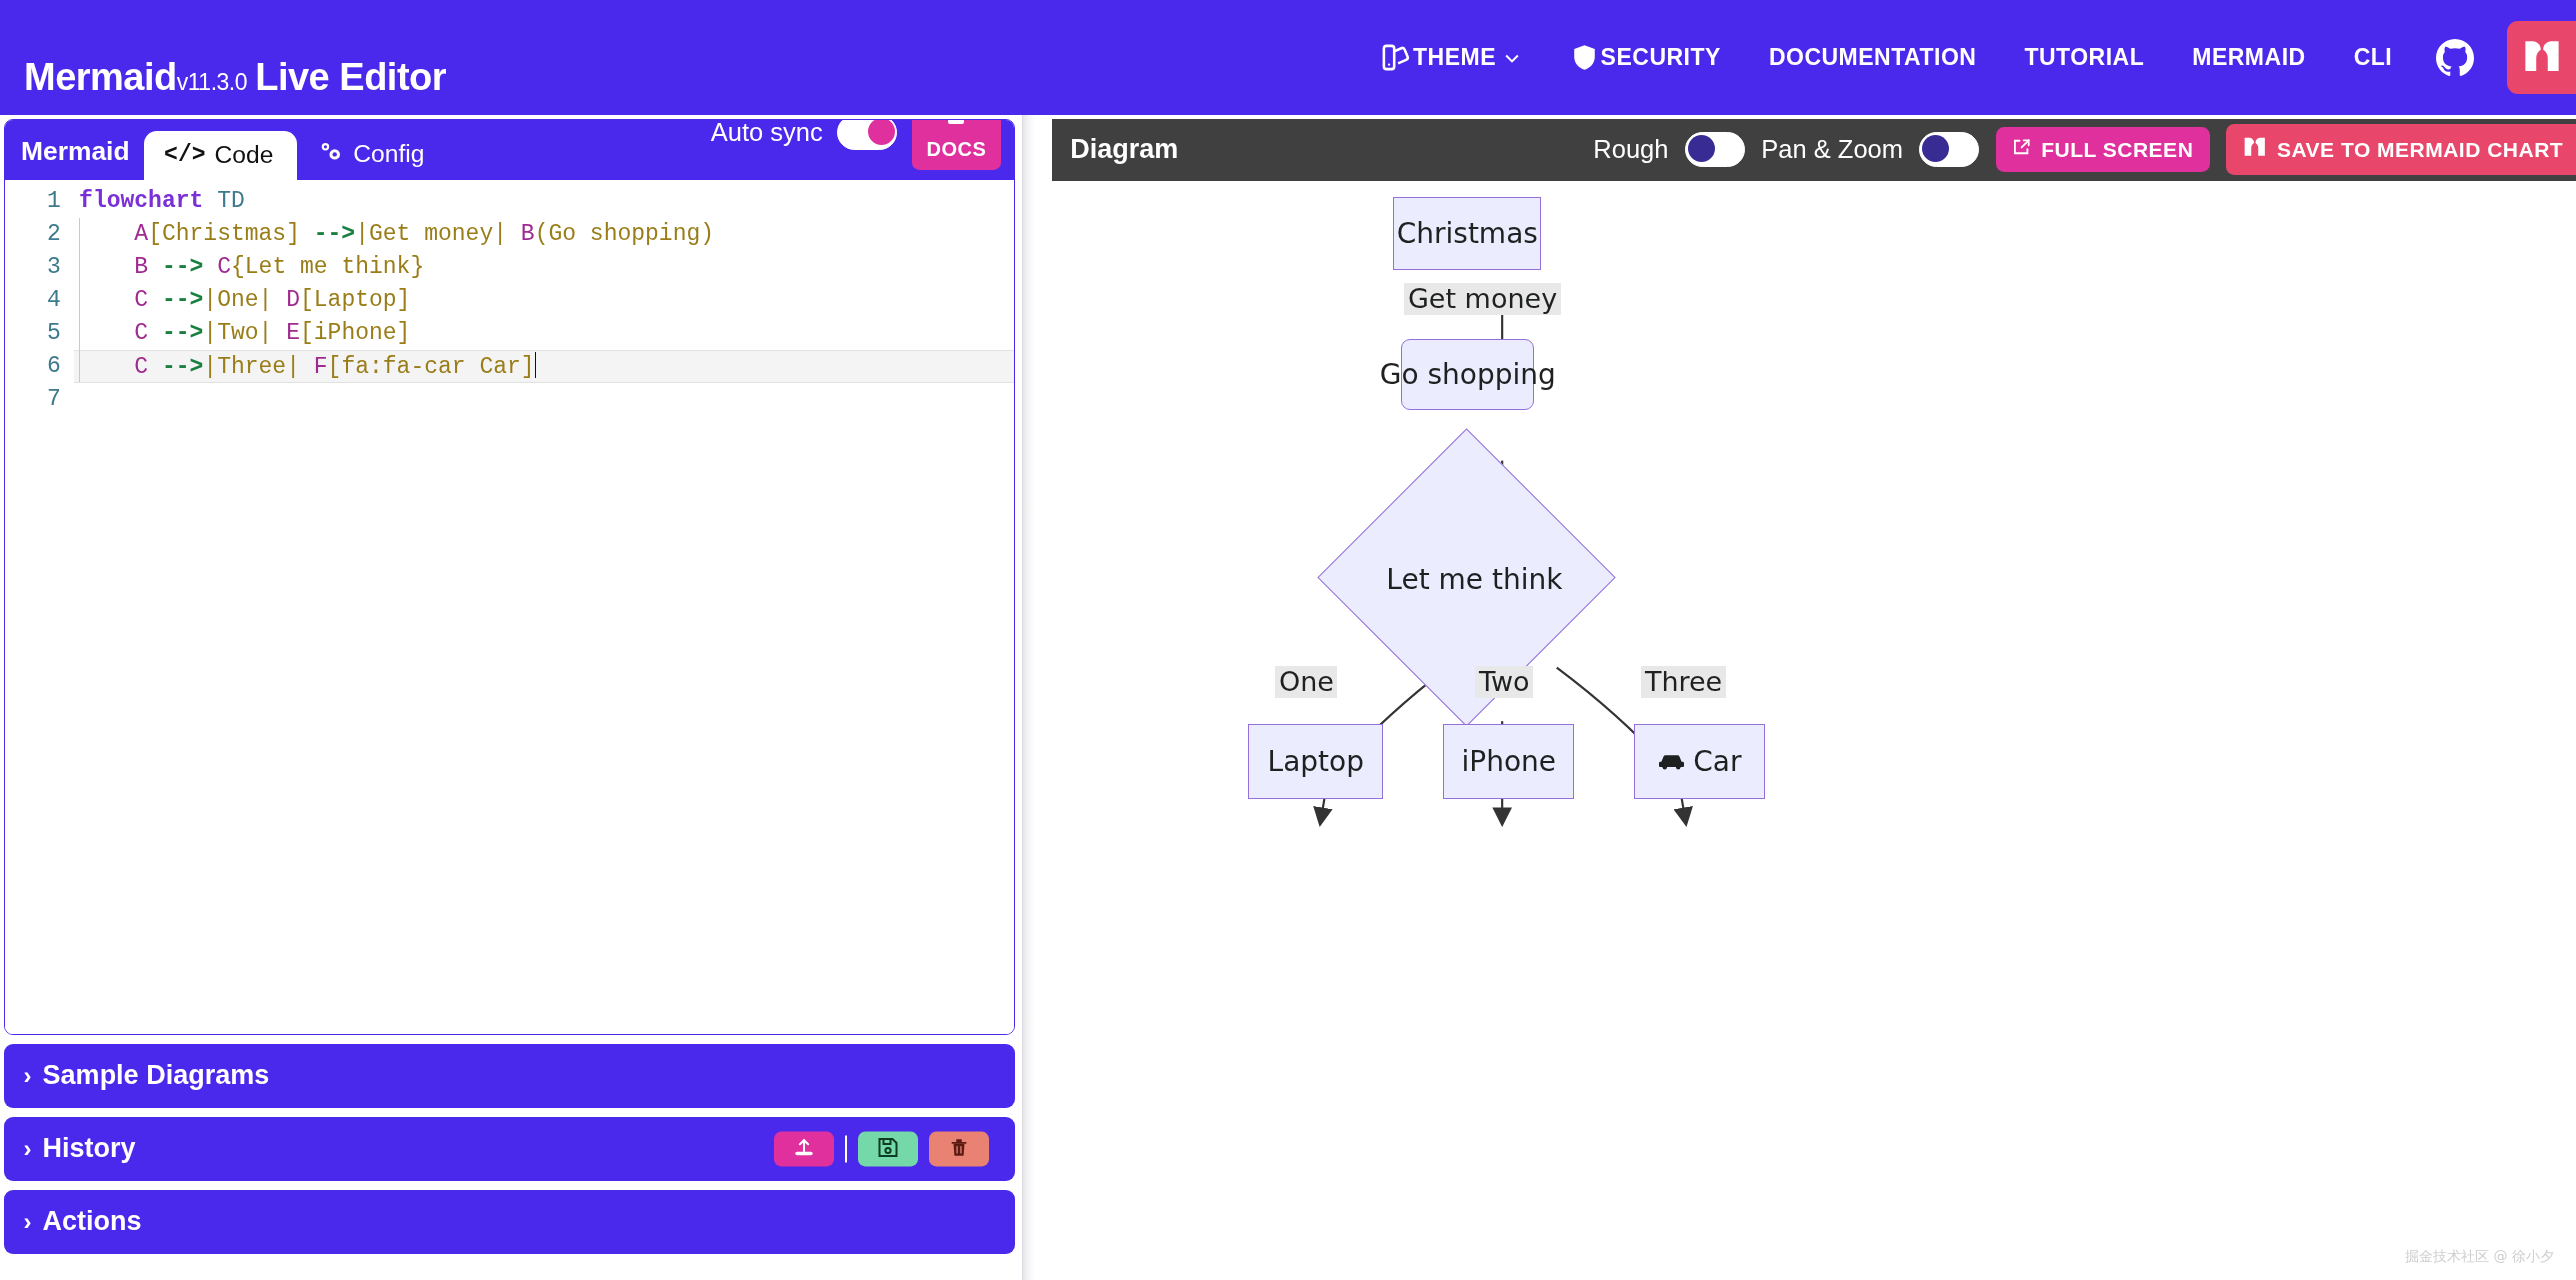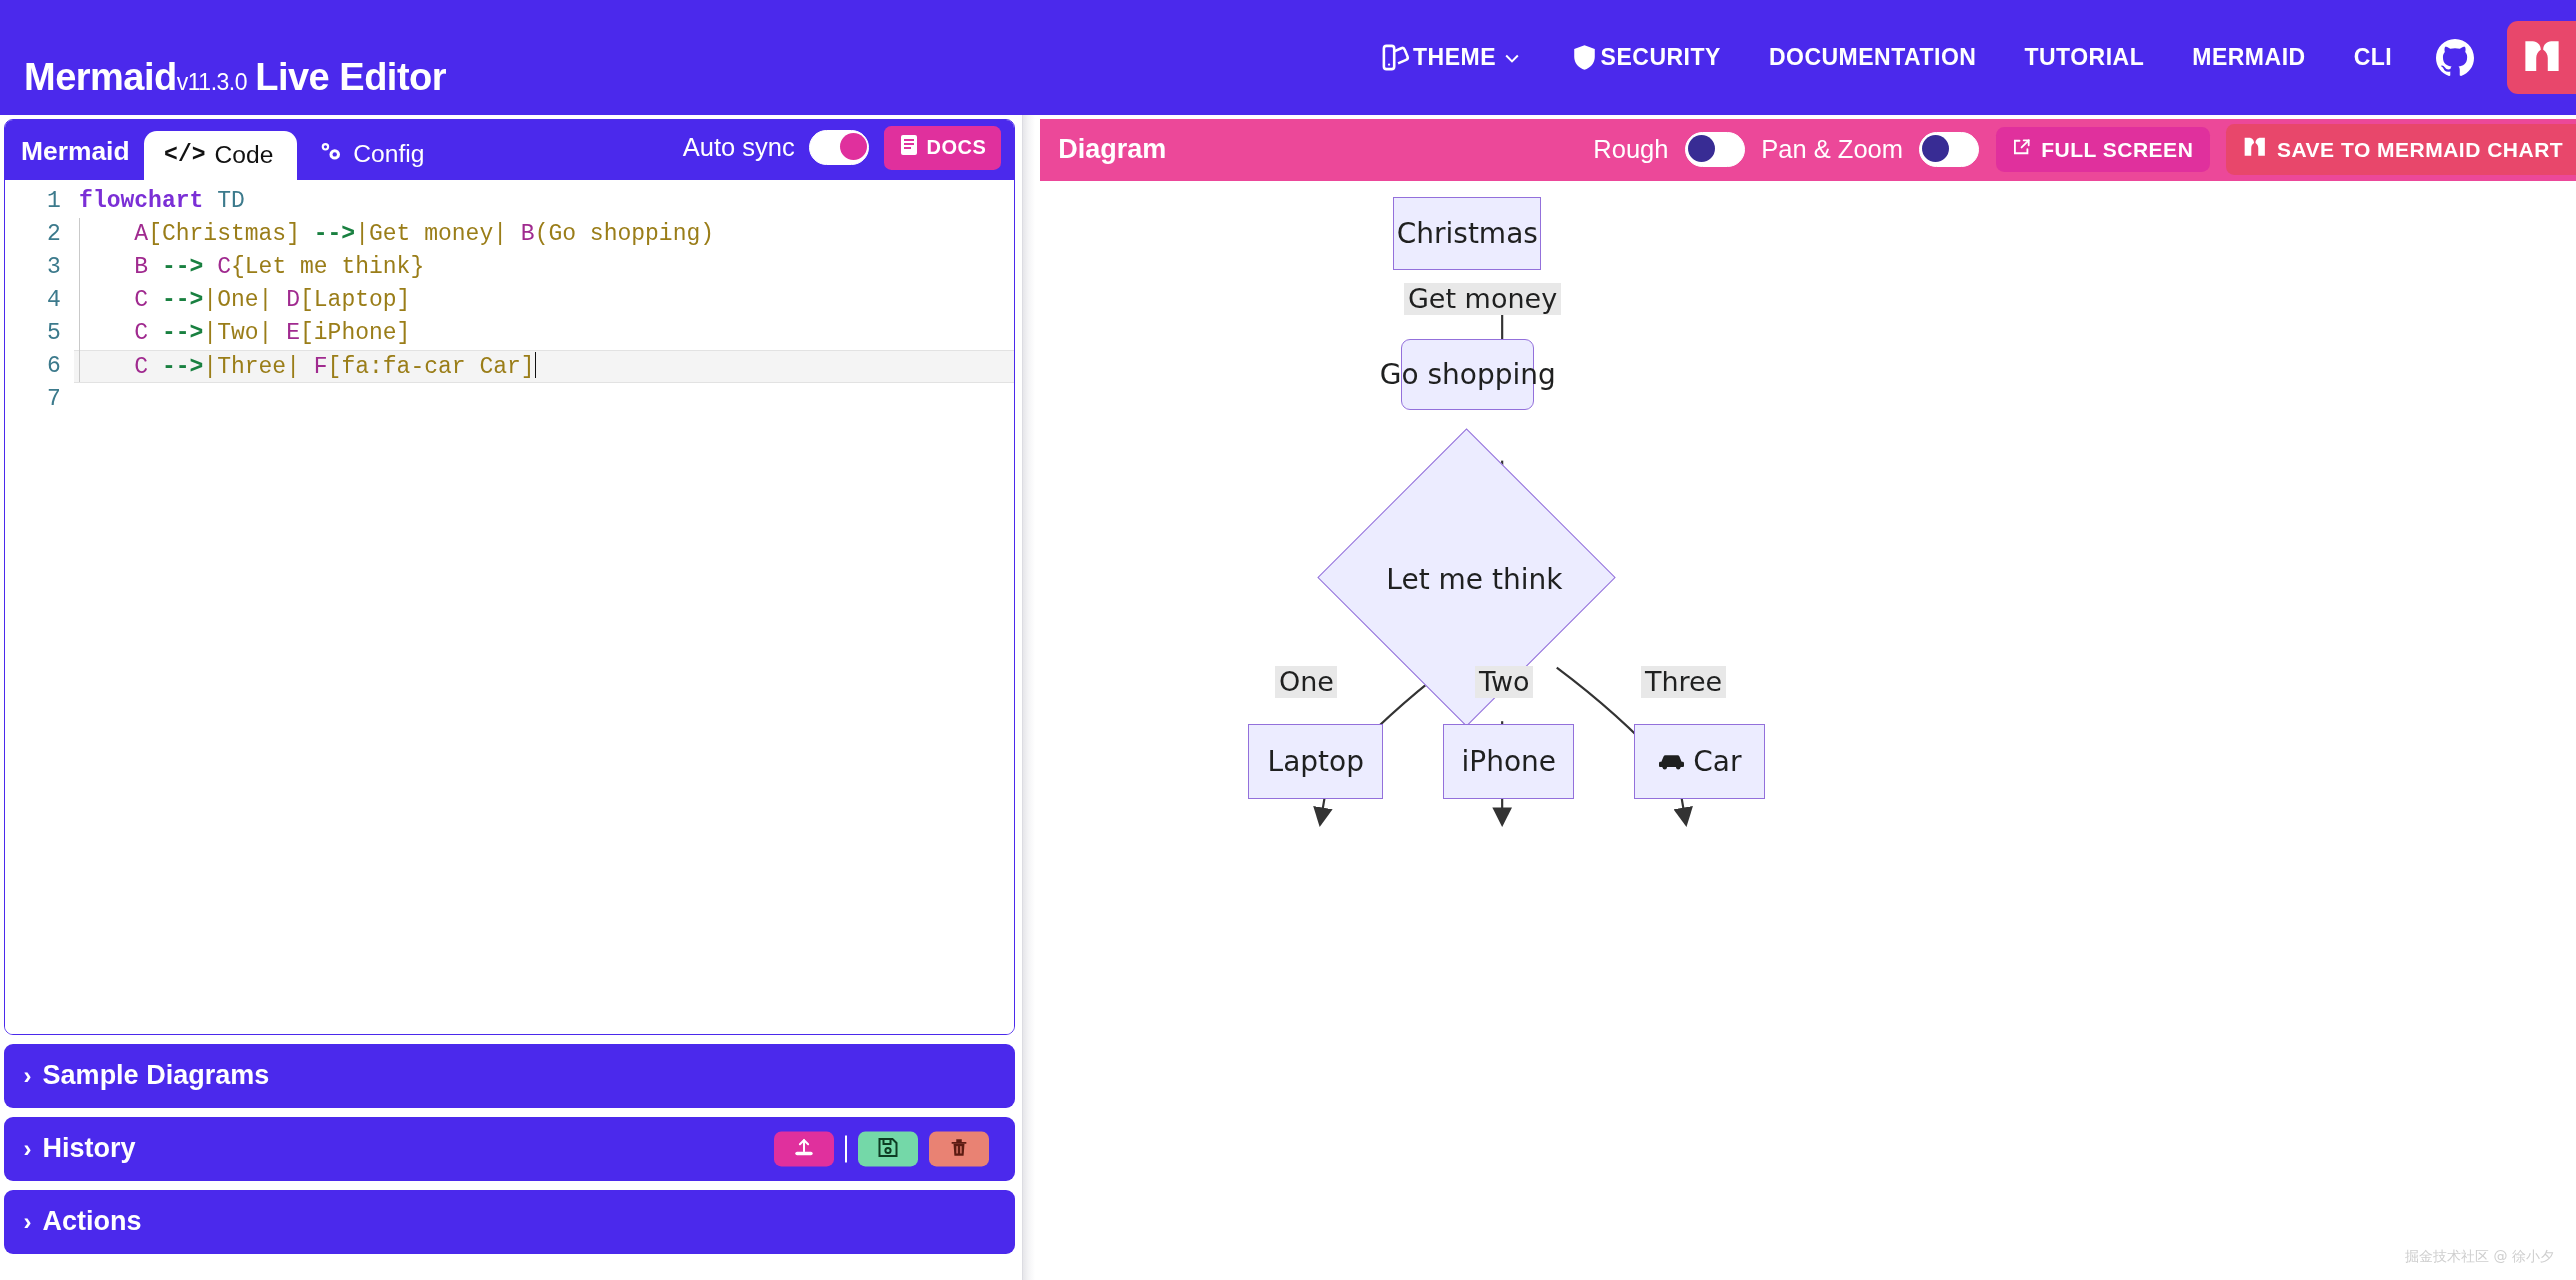--- a/index.html
+++ b/index.html
@@ -137,20 +137,21 @@
     width: 27px; height: 27px; border-radius: 50%;
   }
   .docs-btn {
     background: #E0309D; color: #fff;
     font-size: 20px; font-weight: 700; letter-spacing: 0.5px;
     border-radius: 7.3px; border: none;
     padding: 8.2px 14.6px;
     display: flex; align-items: center; gap: 8px;
     cursor: pointer;
     white-space: nowrap;
+    flex-direction: column;
   }
 
   
   .code-area {
     flex: 1;
     background: #fff;
     display: flex;
     font-family: "Liberation Mono", monospace;
     font-size: 23px;
     line-height: 33px;
@@ -220,25 +221,26 @@
   .pbtn.red   { background: #E98273; }
   .pdiv { width: 2.7px; height: 27px; background: #fff; }
 
   
   .diagram-card {
     display: flex; flex-direction: column;
     flex: 1;
     background: #fff;
   }
   .diagram-header {
-    background: #ec4899;
+    background: #404040;
     height: 62px;
     display: flex; align-items: center;
     padding: 0 8px 0 18px;
     position: relative;
+    margin-left: 12px;
   }
   .dg-title { color: #fff; font-size: 27px; font-weight: 700; }
   .dg-right {
     position: absolute; right: 0; top: 0; height: 62px;
     display: flex; align-items: center; gap: 16.4px; padding-right: 0;
   }
   .dg-label { color: #fff; font-size: 25.5px; white-space: nowrap; }
   .pinkbtn {
     background: #E0309D; color: #fff;
     border: none; border-radius: 8.2px;

